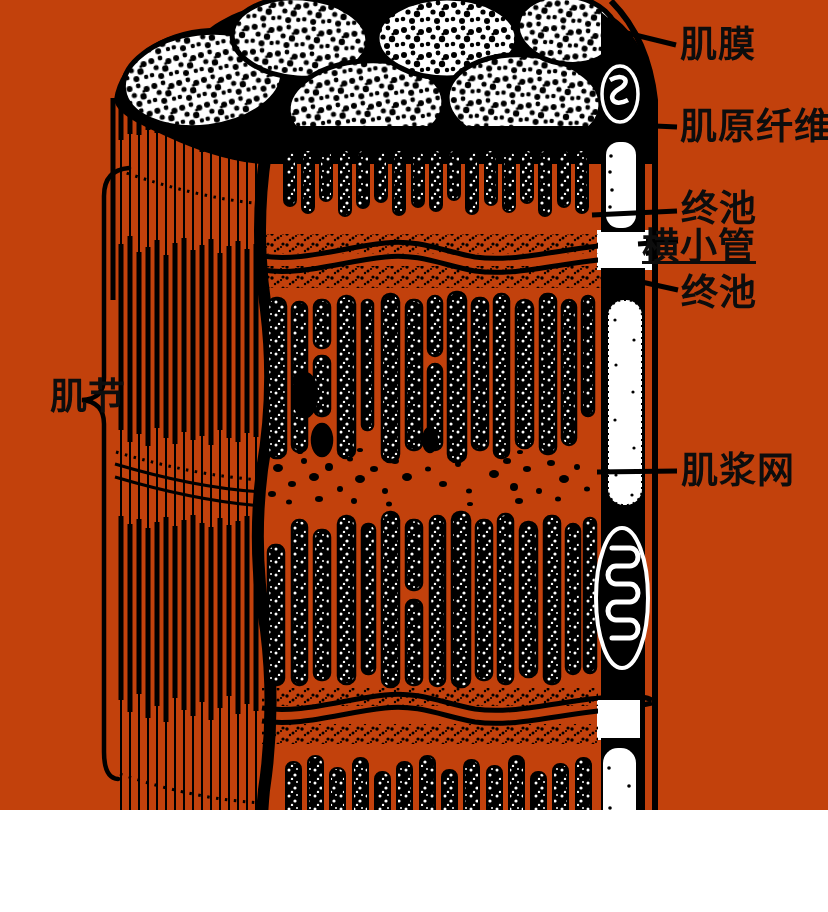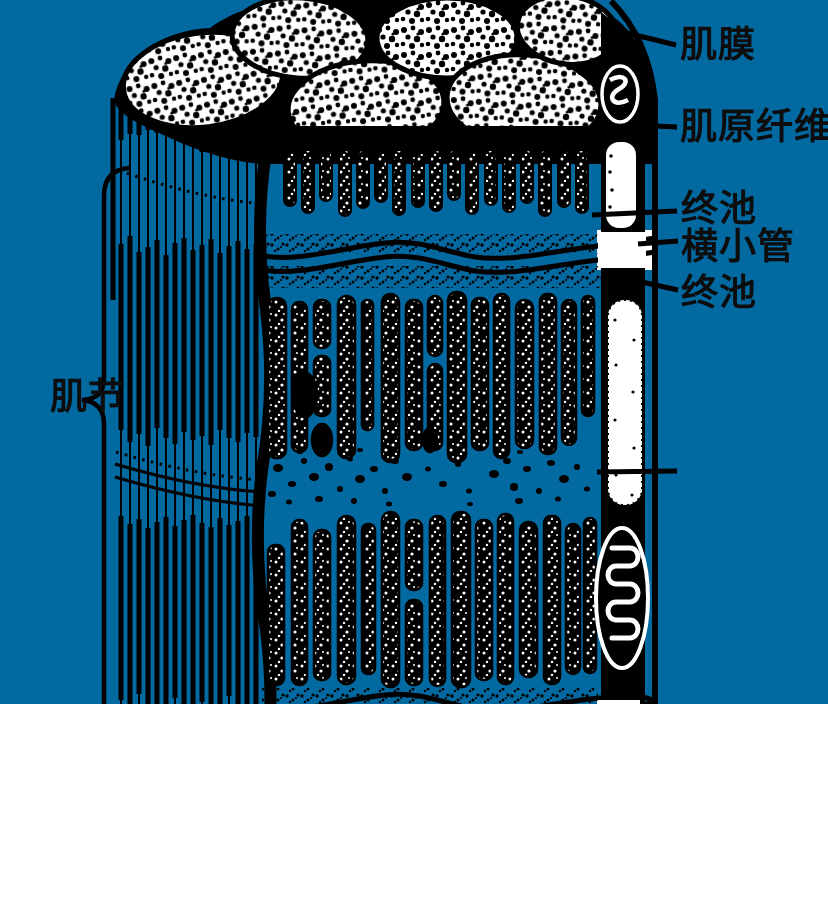--- a/index.html
+++ b/index.html
@@ -1,16 +1,16 @@
 <!DOCTYPE html>
 <html lang="zh-CN"><head>
 <meta charset="utf-8">
 <style>
   html,body{margin:0;padding:0;background:#fff;}
-  .stage{position:relative;width:828px;height:704px;background:#0369a1;overflow:hidden;
+  .stage{position:relative;width:828px;height:810px;background:#c2410c;overflow:hidden;
          font-family:"Liberation Sans","DejaVu Sans",sans-serif;}
   .art{position:absolute;left:0;top:0;}
   .lbl{position:absolute;font-size:37px;font-weight:600;color:#0d0d0d;letter-spacing:1px;
        line-height:1;white-space:nowrap;}
   .lbl-right{text-align:left;}
 </style>
 </head>
 <body>
 
 <div class="stage">
@@ -289,17 +289,18 @@
     <line x1="592" y1="215" x2="677" y2="211"></line>
     <line x1="638" y1="244" x2="678" y2="241"></line>
     <line x1="637" y1="281" x2="678" y2="290"></line>
     <line x1="597" y1="472" x2="677" y2="471"></line>
   </g>
 </svg>
 
 <div class="lbl lbl-right" style="left:680px;top:26px;">肌膜</div>
 <div class="lbl lbl-right" style="left:680px;top:108px;">肌原纤维</div>
 <div class="lbl lbl-right" style="left:681px;top:190px;">终池</div>
-<div class="lbl lbl-right" style="left:681px;top:228px;">横小管</div>
+<div class="lbl lbl-right" style="left:642px;top:228px;text-decoration:underline;">横小管</div>
 <div class="lbl lbl-right" style="left:681px;top:274px;">终池</div>
+<div class="lbl lbl-right" style="left:681px;top:452px;">肌浆网</div>
 <div class="lbl" style="left:2px;top:378px;margin-left:48px;">肌节</div>
 
 </div>
 
 </body></html>

